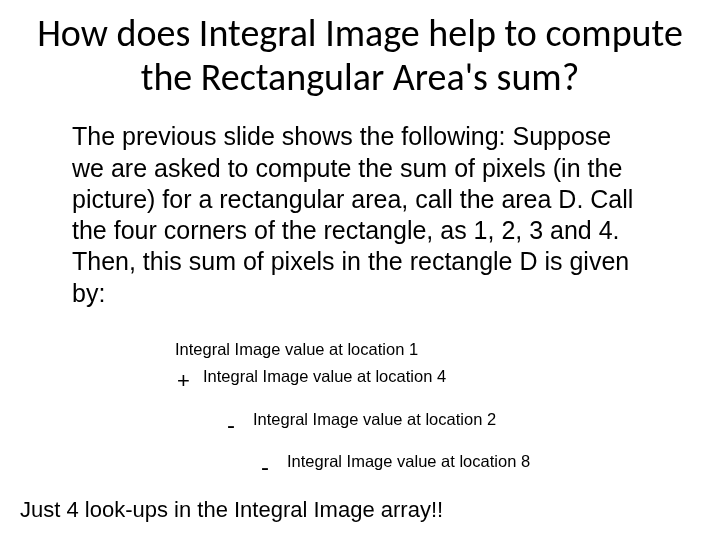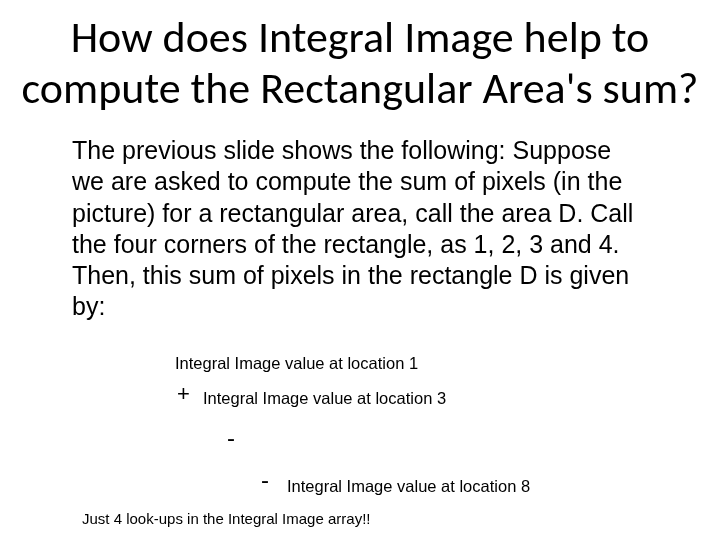--- a/index.html
+++ b/index.html
@@ -11,42 +11,42 @@
       color: #000000;
       overflow: hidden;
     }
     .slide {
       width: 100%;
       height: 100%;
       padding: 12px 20px 20px 20px;
     }
     .title {
       font-family: Calibri, Arial, sans-serif;
-      font-size: 44px;
+      font-size: 38px;
       font-weight: 400;
       text-align: center;
       line-height: 1.15;
       margin-bottom: 22px;
       letter-spacing: 0px;
     }
     .body-text {
       font-size: 25px;
       line-height: 1.25;
       margin-left: 52px;
       margin-right: 60px;
       margin-bottom: 28px;
     }
     .formula-block {
       margin-left: 155px;
       font-size: 16px;
       line-height: 1.5;
     }
     .formula-line {
       display: flex;
-      align-items: flex-end;
+      align-items: flex-start;
     }
     .op-plus {
       font-size: 22px;
       width: 26px;
       display: inline-block;
       text-align: left;
       margin-left: 2px;
     }
     .op-minus-1 {
       font-size: 24px;
@@ -64,43 +64,43 @@
       text-align: left;
       font-weight: 400;
     }
     .formula-text {
       font-size: 16.5px;
     }
     .row2 { margin-top: 2px; }
     .row3 { margin-top: 10px; }
     .row4 { margin-top: 6px; }
     .conclusion {
-      font-size: 15px;
-      margin-left: 62px;
+      font-size: 22px;
       margin-top: 12px;
     }
   </style>
 </head>
 <body>
 
 <div class="slide">
   <h1 class="title">How does Integral Image help to compute the Rectangular Area's sum?</h1>
 
   <p class="body-text">The previous slide shows the following: Suppose we are asked to compute the sum of pixels  (in the picture) for a rectangular area, call the area D.  Call the four corners of the rectangle, as 1, 2, 3 and 4. Then, this sum of pixels in the rectangle D is given by:</p>
 
   <div class="formula-block">
     <div class="formula-line">
       <span class="formula-text">Integral Image value  at location 1</span>
     </div>
     <div class="formula-line row2">
       <span class="op-plus">+</span>
-      <span class="formula-text">Integral Image value  at location 3</span>
+      <span class="formula-text">Integral Image value  at location 4</span>
     </div>
     <div class="formula-line row3">
       <span class="op-minus-1">-</span>
+      <span class="formula-text">Integral Image value  at  location 2</span>
     </div>
     <div class="formula-line row4">
       <span class="op-minus-2">-</span>
       <span class="formula-text">Integral Image value  at location 8</span>
     </div>
   </div>
 
   <p class="conclusion">Just 4 look-ups in the Integral Image array!!</p>
 </div>
 

